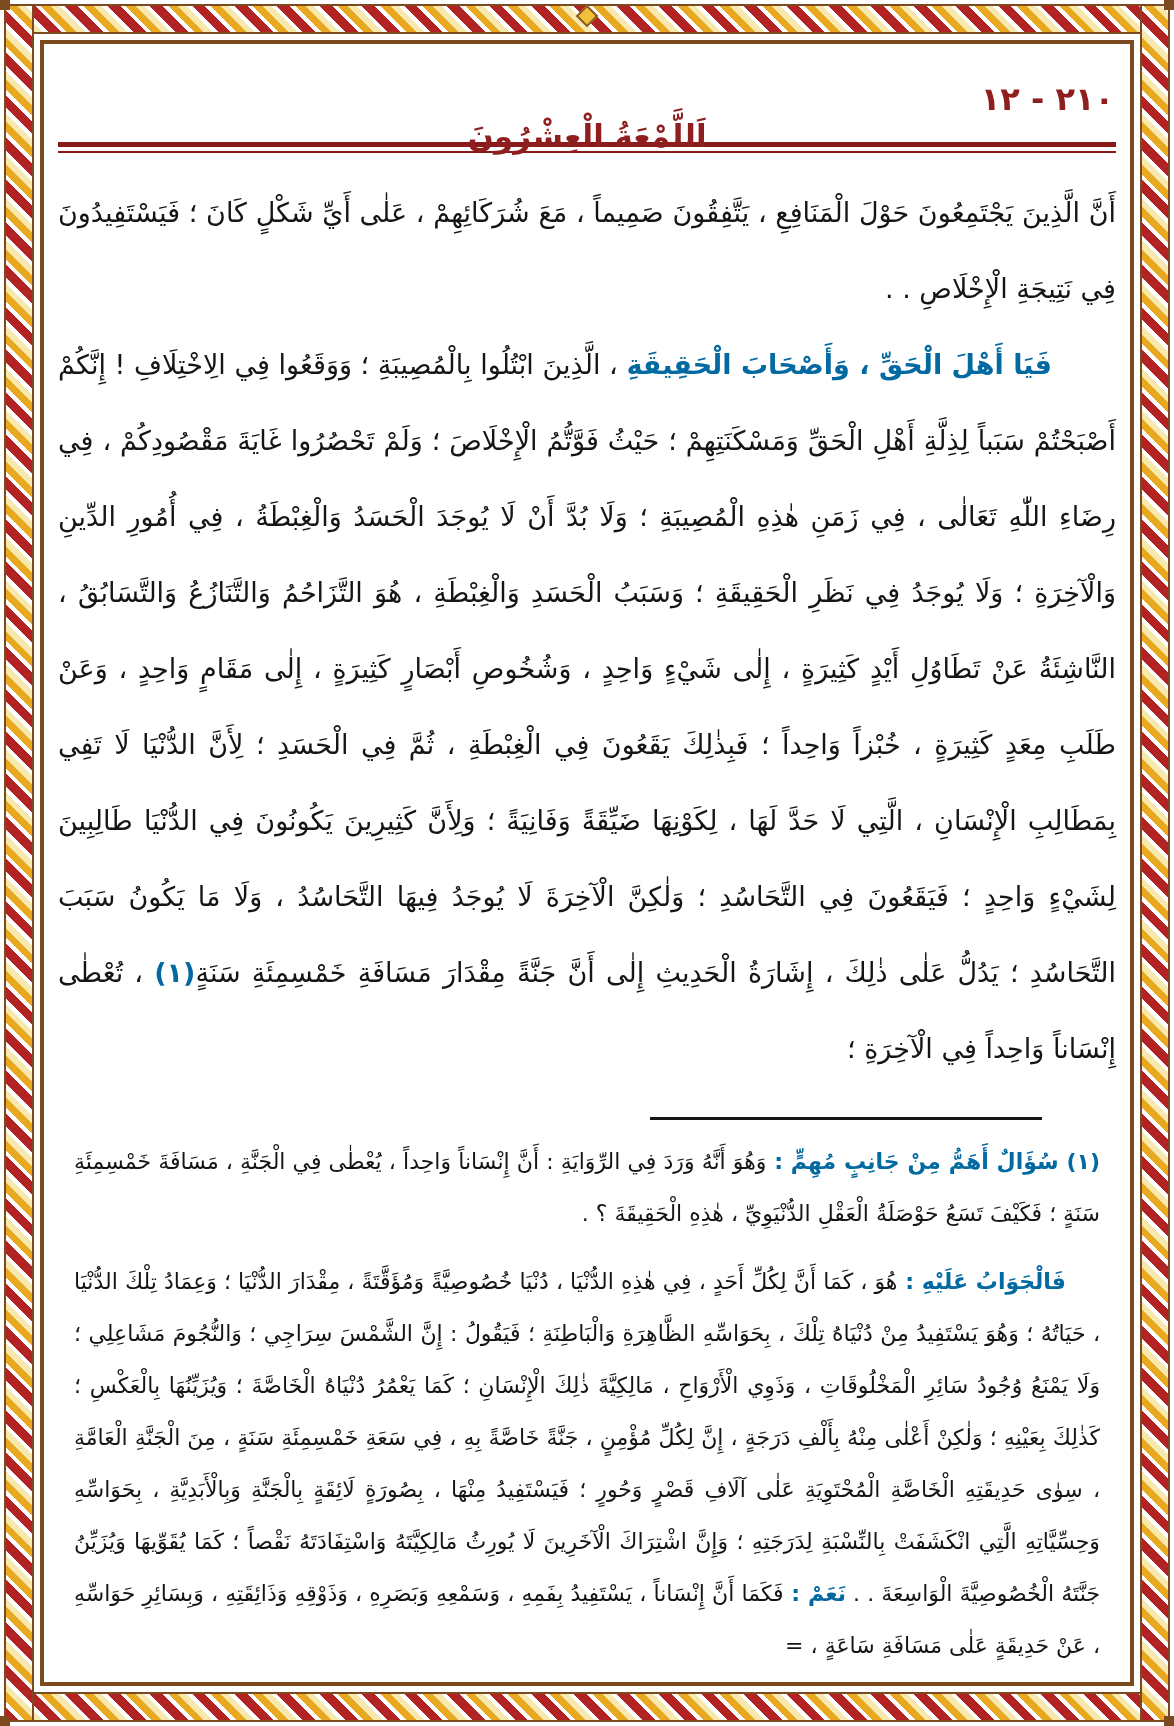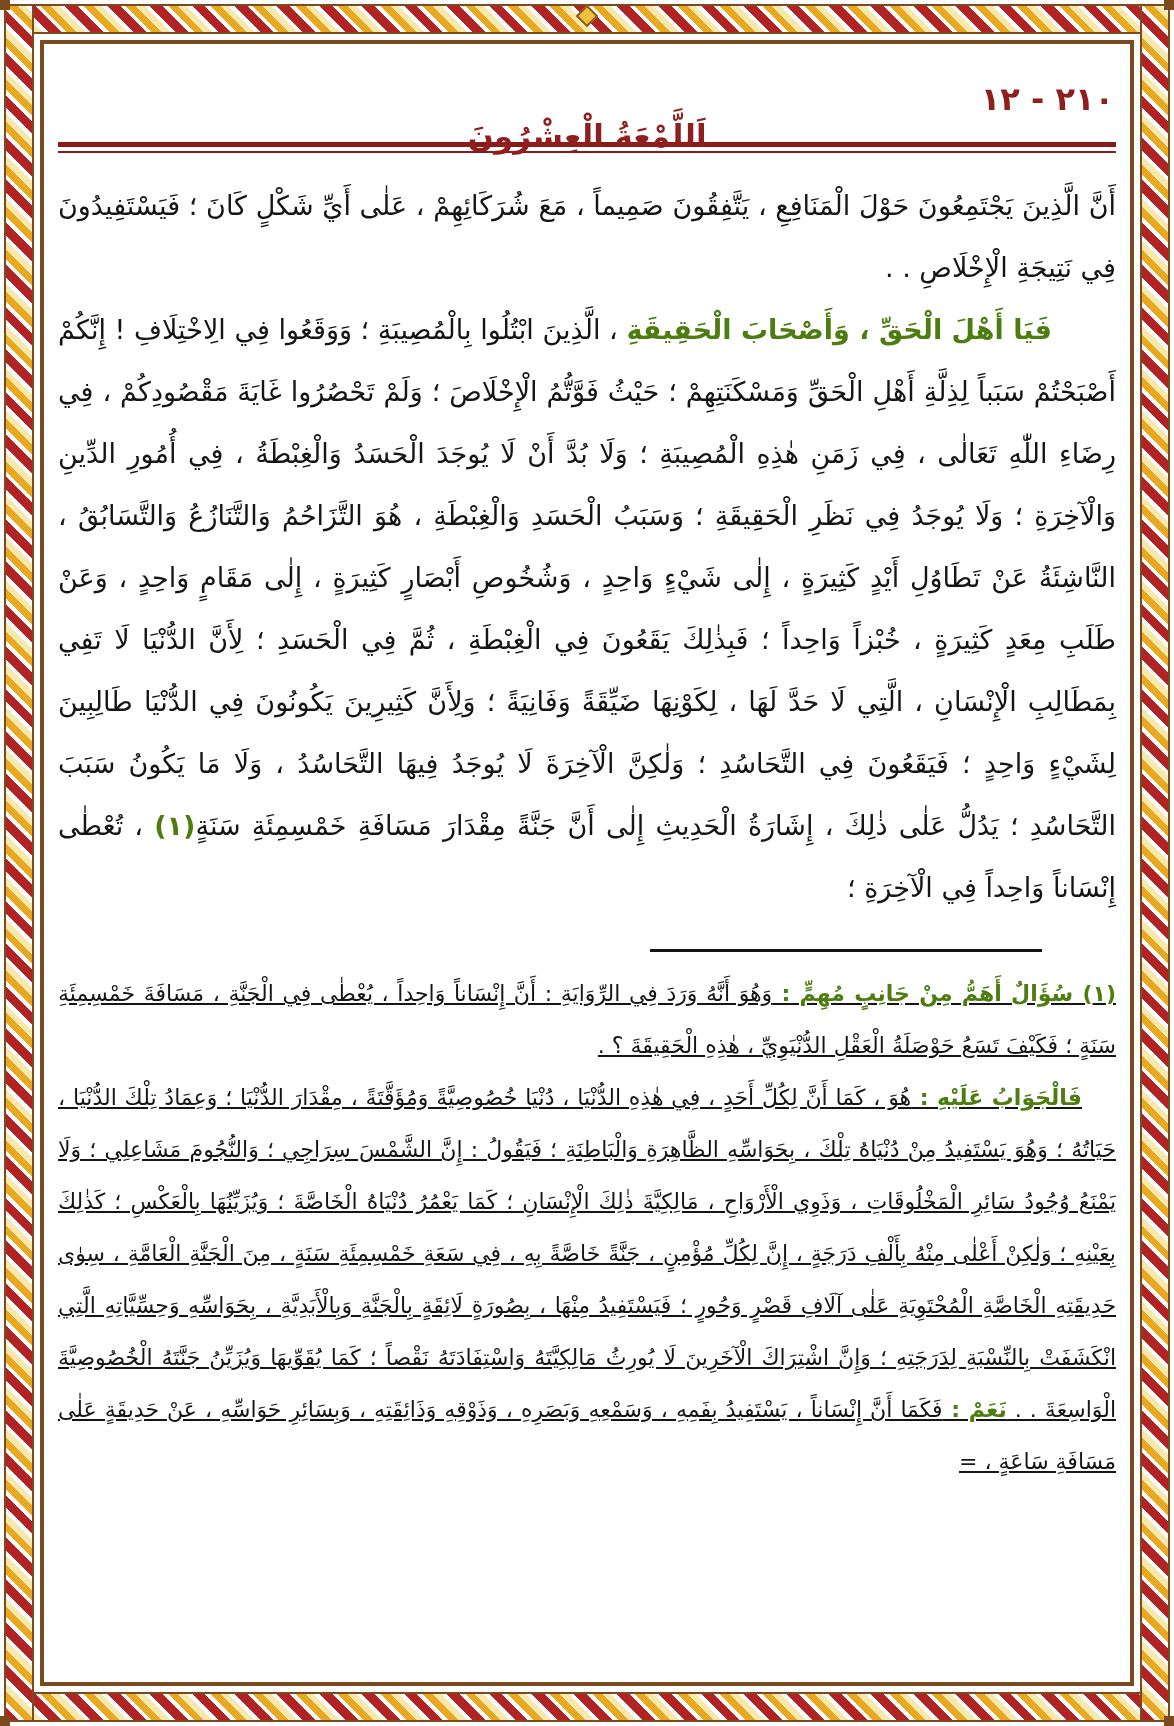--- a/index.html
+++ b/index.html
@@ -75,44 +75,44 @@
   .header-rule {
     height: 4px;
     border-top: 5px solid #8a1a1a;
     border-bottom: 2px solid #8a1a1a;
     margin-top: 2px;
   }
 
   .body-text {
     margin-top: 22px;
     font-size: 27px;
-    line-height: 62px;
+    line-height: 76px;
     color: #151515;
     text-align: justify;
   }
   .body-text p { margin: 0; }
   .body-text p.indent { text-indent: 64px; }
 
-  .seg-red { color: #4d7c0f; font-weight: bold; }
+  .seg-red { color: #0369a1; font-weight: bold; }
   .seg-black { color: #151515; }
 
   .footnote-separator {
     height: 3px;
     background: #151515;
     width: 392px;
     margin: 30px 74px 16px auto;
   }
 
   .footnote-block {
     font-size: 22px;
     line-height: 52px;
     color: #151515;
     text-align: justify;
   }
-  .footnote-block p { margin: 0; text-decoration: underline; }
+  .footnote-block p { margin: 16px; }
   .footnote-block p.indent { text-indent: 34px; }
 </style>
 </head>
 <body>
 
 <div class="page">
 
   <div class="band band-top"></div>
   <div class="band band-bottom"></div>
   <div class="band band-left"></div>

